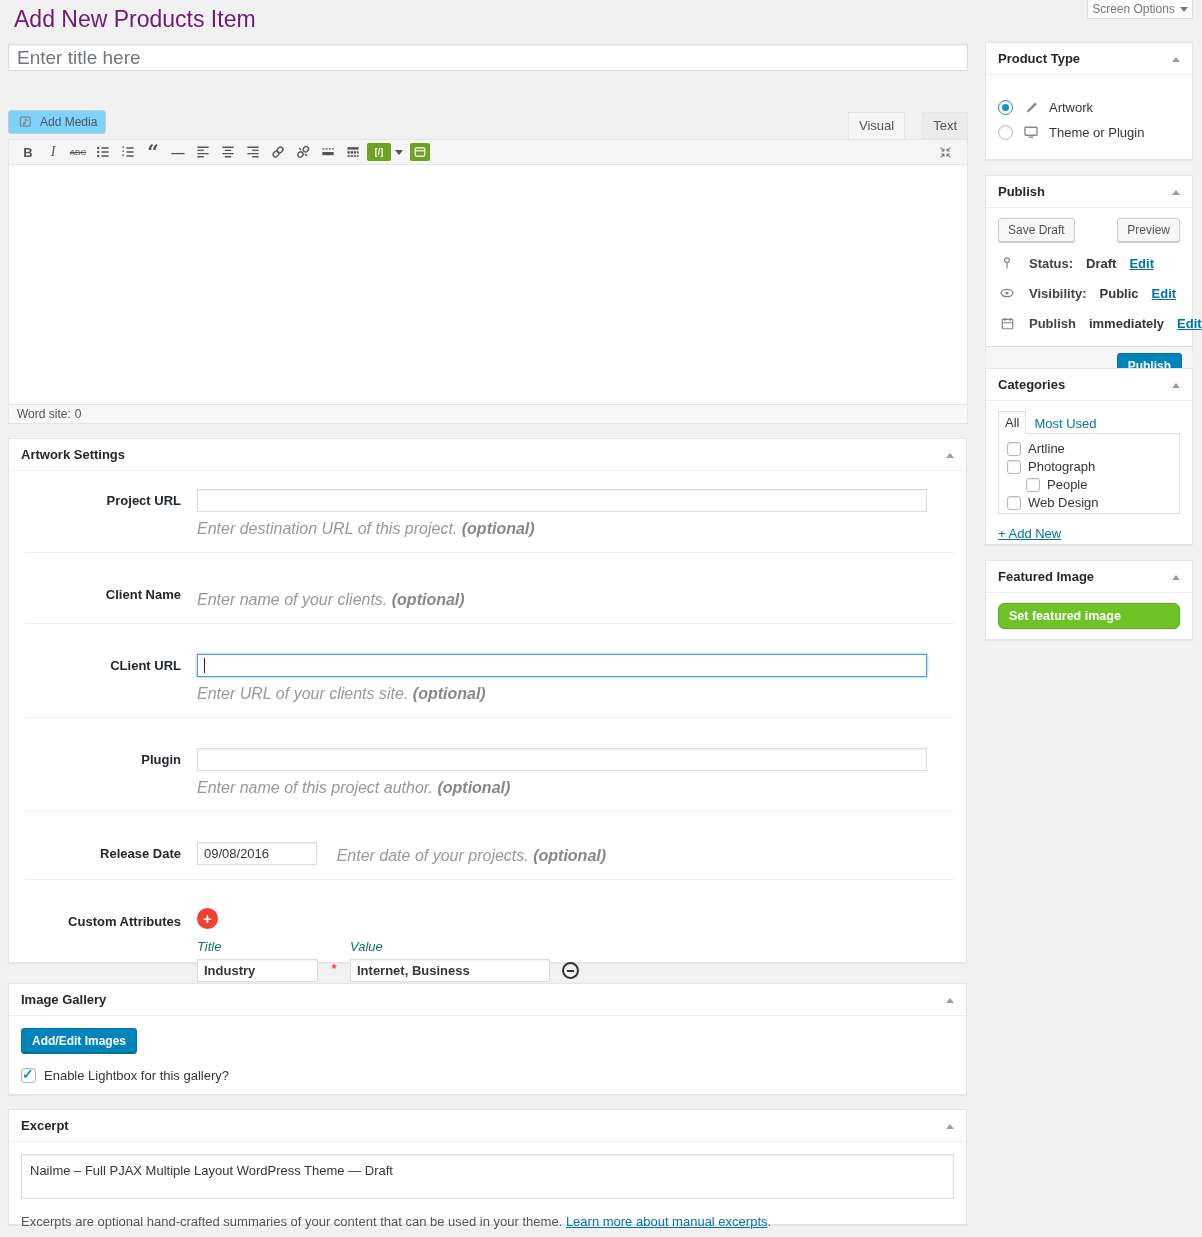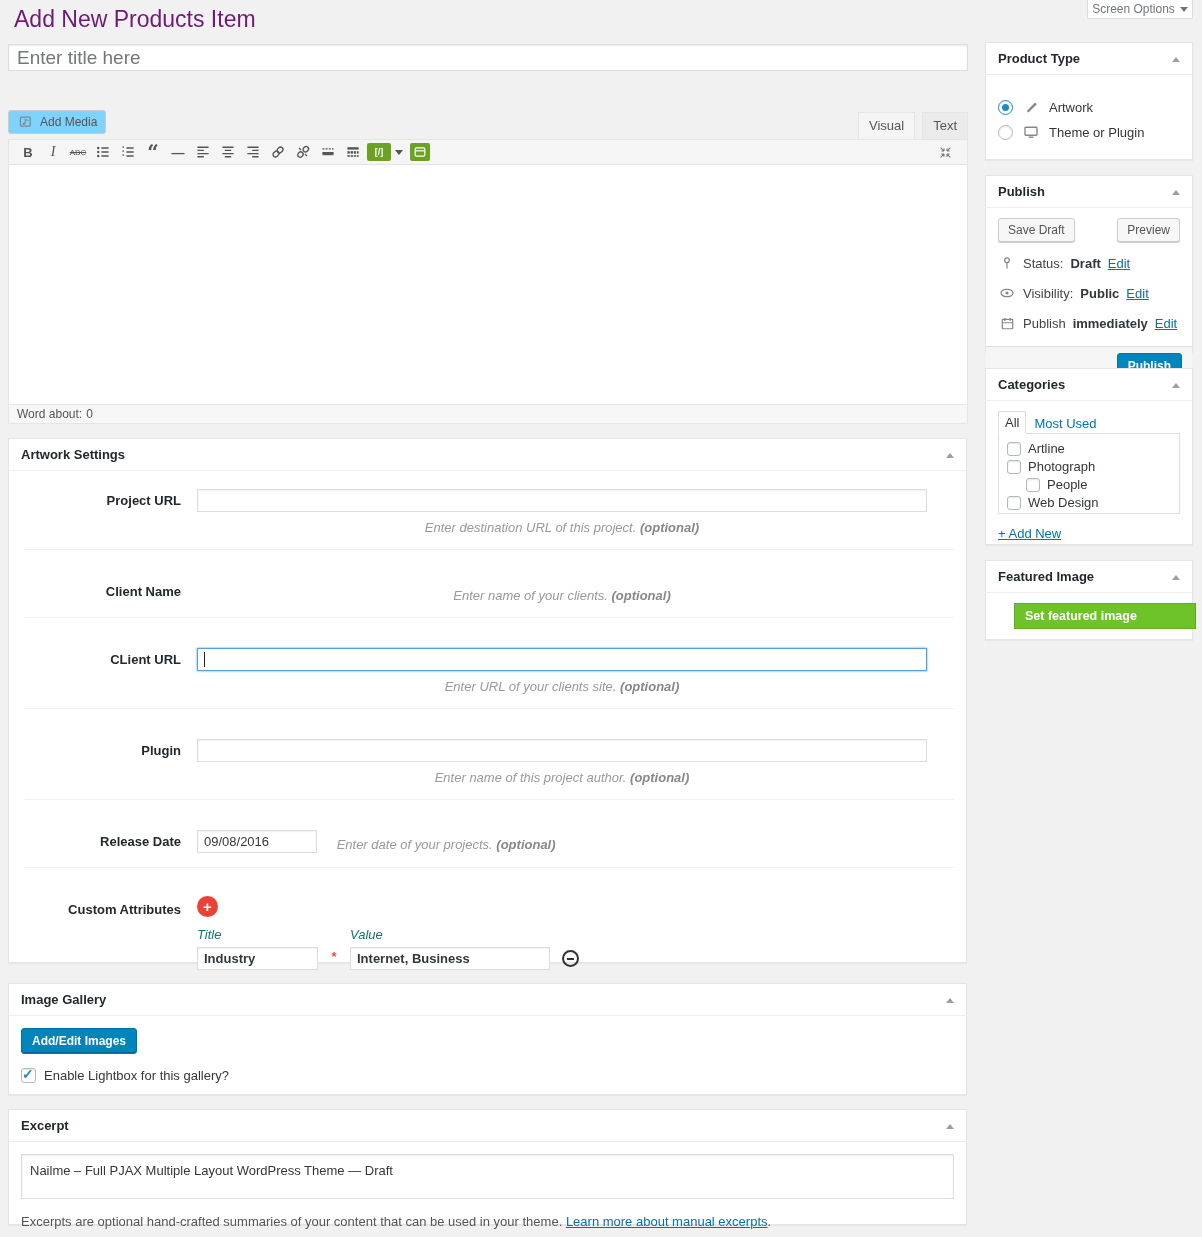--- a/index.html
+++ b/index.html
@@ -21,21 +21,21 @@
 
   .title-input { position:absolute; left:8px; top:44px; width:960px; height:27px; border:1px solid #ddd;
     box-shadow:inset 0 1px 2px rgba(0,0,0,.07); padding:2px 8px; font-size:19px; color:#32373c;
     font-family:inherit; background:#fff; outline:none; }
   .title-input::placeholder { color:#72777c; opacity:1; }
 
   
   .editor-top { position:absolute; left:8px; top:108px; width:960px; height:31px; }
   .add-media-btn { position:absolute; left:0; top:2px; height:24px; display:inline-flex; align-items:center; gap:5px;
     background:#7dd3fc; border:1px solid #ccc; border-radius:3px; padding:0 8px 1px; font-size:12px; color:#555; cursor:pointer; }
-  .editor-tabs { position:absolute; right:0; bottom:0; display:flex; gap:7px; }
+  .editor-tabs { position:absolute; right:0; bottom:0; display:flex; gap:17px; }
   .ed-tab { height:27px; padding:5px 10px 0; font-size:13px; color:#555; border:1px solid #e5e5e5; border-bottom:none; cursor:pointer; }
   .ed-tab.active { background:#f5f5f5; }
   .ed-tab.inactive { background:#ebebeb; }
 
   .editor-box { position:absolute; left:8px; top:139px; width:960px; height:285px; border:1px solid #e5e5e5; background:#fff; display:flex; flex-direction:column; }
   .mce-toolbar { height:25px; background:#f5f5f5; border-bottom:1px solid #e5e5e5; display:flex; align-items:center; padding:0 8px; position:relative; }
   .tb-btn { width:22px; height:20px; display:flex; align-items:center; justify-content:center; margin-right:3px; color:#555; cursor:pointer; }
   .tb-bold { font-weight:bold; font-size:13px; }
   .tb-italic { font-style:italic; font-family:"Liberation Serif","DejaVu Serif",serif; font-size:14px; }
   .tb-strike { font-size:8px; text-decoration:line-through; letter-spacing:0; }
@@ -51,21 +51,21 @@
 
   
   .form-row { display:flex; margin:0 12px 12px 16px; border-bottom:1px solid #f0f0f0; padding:18px 0 14px; }
   .form-row.last { border-bottom:none; }
   .f-label { width:172px; padding-right:16px; text-align:right; font-weight:bold; color:#23282d; padding-top:4px; flex:none; }
   .f-field { flex:1; padding-right:27px; position:relative; }
   .txt-input { width:100%; height:23px; border:1px solid #ddd; box-shadow:inset 0 1px 2px rgba(0,0,0,.07);
     padding:0 6px; font-size:13px; color:#32373c; font-family:inherit; outline:none; background:#fff; }
   .txt-input.focused { border-color:#5b9dd9; box-shadow:0 0 2px rgba(30,140,190,.8); }
   .caret-bar { position:absolute; left:7px; top:4px; width:1px; height:15px; background:#222; }
-  .hint { margin-top:8px; font-style:italic; color:#999; font-size:13px;text-align:center; }
+  .hint { margin-top:8px; font-style:italic; color:#999; font-size:16px; }
   .hint b { color:#888; }
   .inline-hint { display:inline-block; margin-left:16px; vertical-align:middle; padding-top:3px; }
   .date-input { width:120px; }
 
   .plus-btn { width:21px; height:21px; border-radius:50%; background:#ee4035; color:#fff; font-size:15px; font-weight:bold;
     display:flex; align-items:center; justify-content:center; cursor:pointer; line-height:1; padding-bottom:1px; }
   .attr-row { display:flex; align-items:flex-end; margin-top:10px; }
   .attr-col-title { width:121px; }
   .attr-col-star { width:32px; text-align:center; color:#e74c3c; font-weight:bold; padding-bottom:6px; }
   .attr-col-value { width:200px; }
@@ -91,36 +91,36 @@
   .side-body { padding:10px 12px 12px; }
   .radio-row { display:flex; align-items:center; gap:9px; margin:7px 0; color:#32373c; }
   input[type=radio] { appearance:none; -webkit-appearance:none; width:15px; height:15px; border:1px solid #b4b9be; border-radius:50%;
     background:#fff; position:relative; cursor:pointer; flex:none; box-shadow:inset 0 1px 2px rgba(0,0,0,.1); }
   input[type=radio]:checked { border-color:#1e8cbe; }
   input[type=radio]:checked::before { content:""; position:absolute; left:3px; top:3px; width:7px; height:7px; border-radius:50%; background:#1e8cbe; }
   .opt-icon { width:18px; height:18px; display:flex; align-items:center; justify-content:center; flex:none; }
 
   .pub-buttons { display:flex; justify-content:space-between; margin-bottom:4px; }
   .btn-gray { background:#f7f7f7; border:1px solid #ccc; border-radius:3px; color:#555; font-size:12px; padding:4px 9px; cursor:pointer; box-shadow:0 1px 0 #ccc; }
-  .pub-row { display:flex; align-items:center; gap:7px; margin:12px 0 0; color:#444; }
+  .pub-row { display:flex; align-items:center; gap:13px; margin:12px 0 0; color:#444;font-weight:bold; }
   .pub-row b { color:#32373c; }
   .pub-footer { background:#f5f5f5; border-top:1px solid #ddd; height:37px; position:relative; margin-top:14px; }
   .pub-footer .btn-blue { position:absolute; right:10px; top:6px; }
 
   .cat-tabs { display:flex; align-items:flex-end; margin-left:0; position:relative; z-index:2; }
   .cat-tab-all { background:#fff; border:1px solid #ddd; border-bottom-color:#fff; padding:3px 6px; color:#32373c; cursor:pointer; }
   .cat-tab-link { color:#0073aa; padding:3px 8px; cursor:pointer; }
   .cat-panel { border:1px solid #ddd; background:#fff; height:81px; margin-top:-1px; padding:5px 8px; overflow:hidden; }
   .cat-item { display:flex; align-items:center; gap:7px; margin:1px 0; color:#32373c; line-height:17px; }
   .cat-item input[type=checkbox] { width:14px; height:14px; }
   .cat-indent { margin-left:19px; }
   .add-new-link { display:inline-block; margin-top:12px; color:#0073aa; text-decoration:underline; cursor:pointer; }
 
-  .btn-green { display:block; width:100%; background:#6dc327; border:1px solid #5ead20; border-radius:0; color:#fff;
-    font-size:12.5px; font-weight:bold; padding:5px 10px; text-align:left; cursor:pointer;margin-left:16px; }
+  .btn-green { display:block; width:100%; background:#6dc327; border:1px solid #5ead20; border-radius:6px; color:#fff;
+    font-size:12.5px; font-weight:bold; padding:5px 10px; text-align:left; cursor:pointer; }
 
   svg { display:block; }
 </style>
 </head>
 <body>
 
 <div class="canvas">
 
   <div class="screen-options">
     <span>Screen Options</span>
@@ -231,21 +231,21 @@
           </svg>
       </span>
       <span class="tb-btn tb-expand">
         <svg width="15" height="15" viewBox="0 0 20 20">
             <path d="M8 8L3.5 3.5M8 8H4.5M8 8V4.5M12 8l4.5-4.5M12 8h3.5M12 8V4.5M8 12l-4.5 4.5M8 12H4.5M8 12v3.5M12 12l4.5 4.5M12 12h3.5M12 12v3.5" stroke="#72777c" stroke-width="1.4" fill="none"></path>
           </svg>
       </span>
     </div>
     <div class="mce-content"></div>
     <div class="mce-statusbar">
-      <span>Word about:</span>
+      <span>Word site:</span>
       <span>0</span>
     </div>
   </div>
 
   <div class="postbox" style="left:8px; top:438px; width:959px; height:525px;">
     <div class="hndle">
       <span>Artwork Settings</span>
       <span class="toggle-arrow"></span>
     </div>
 

